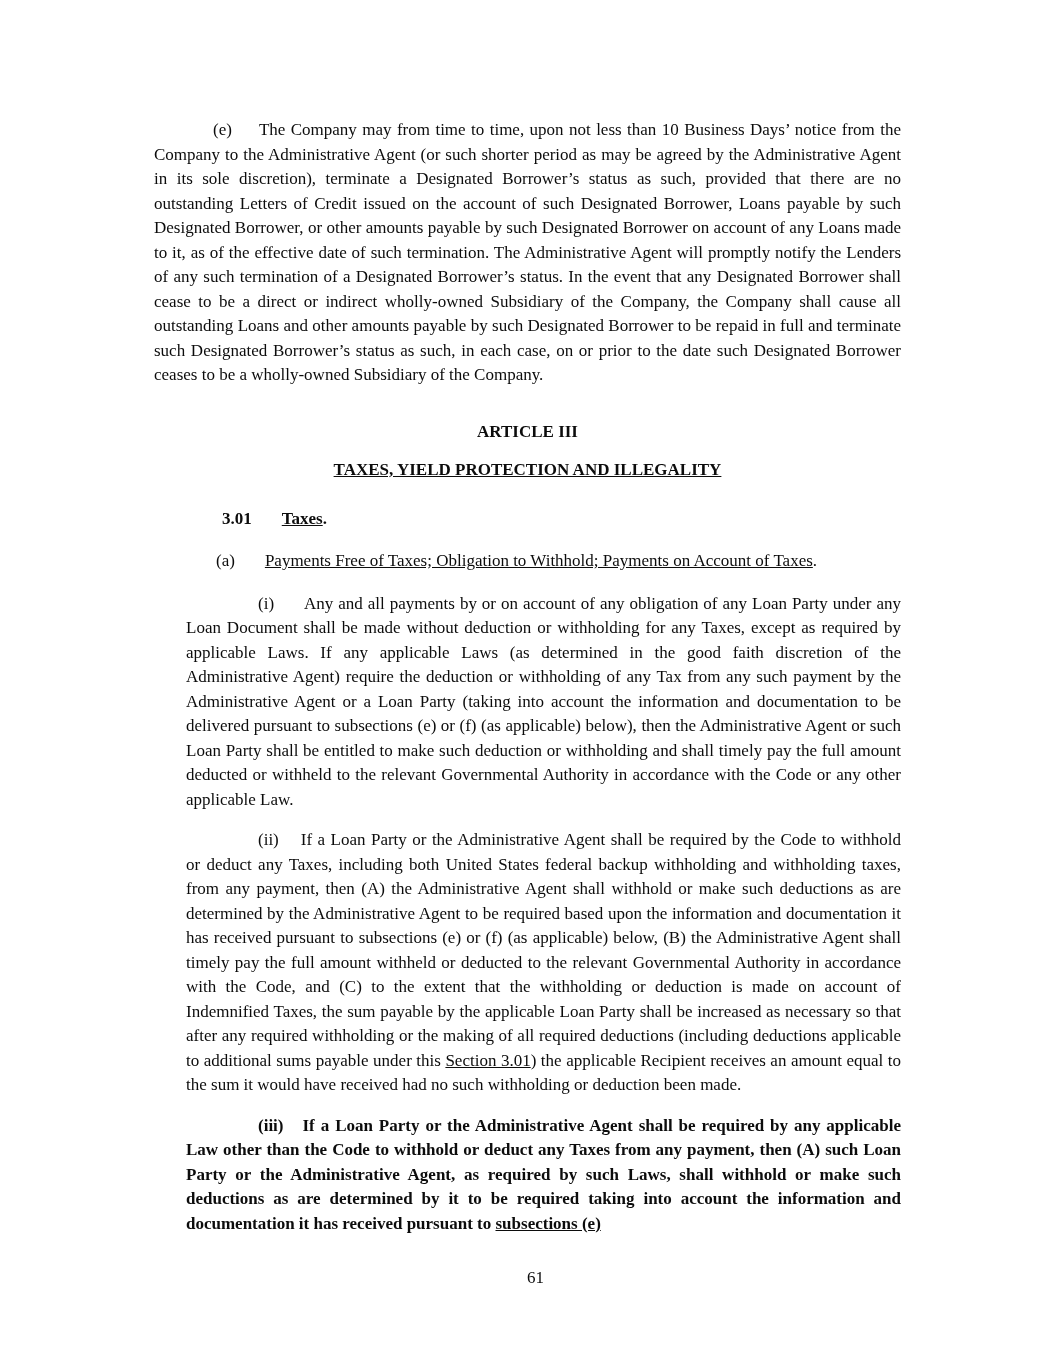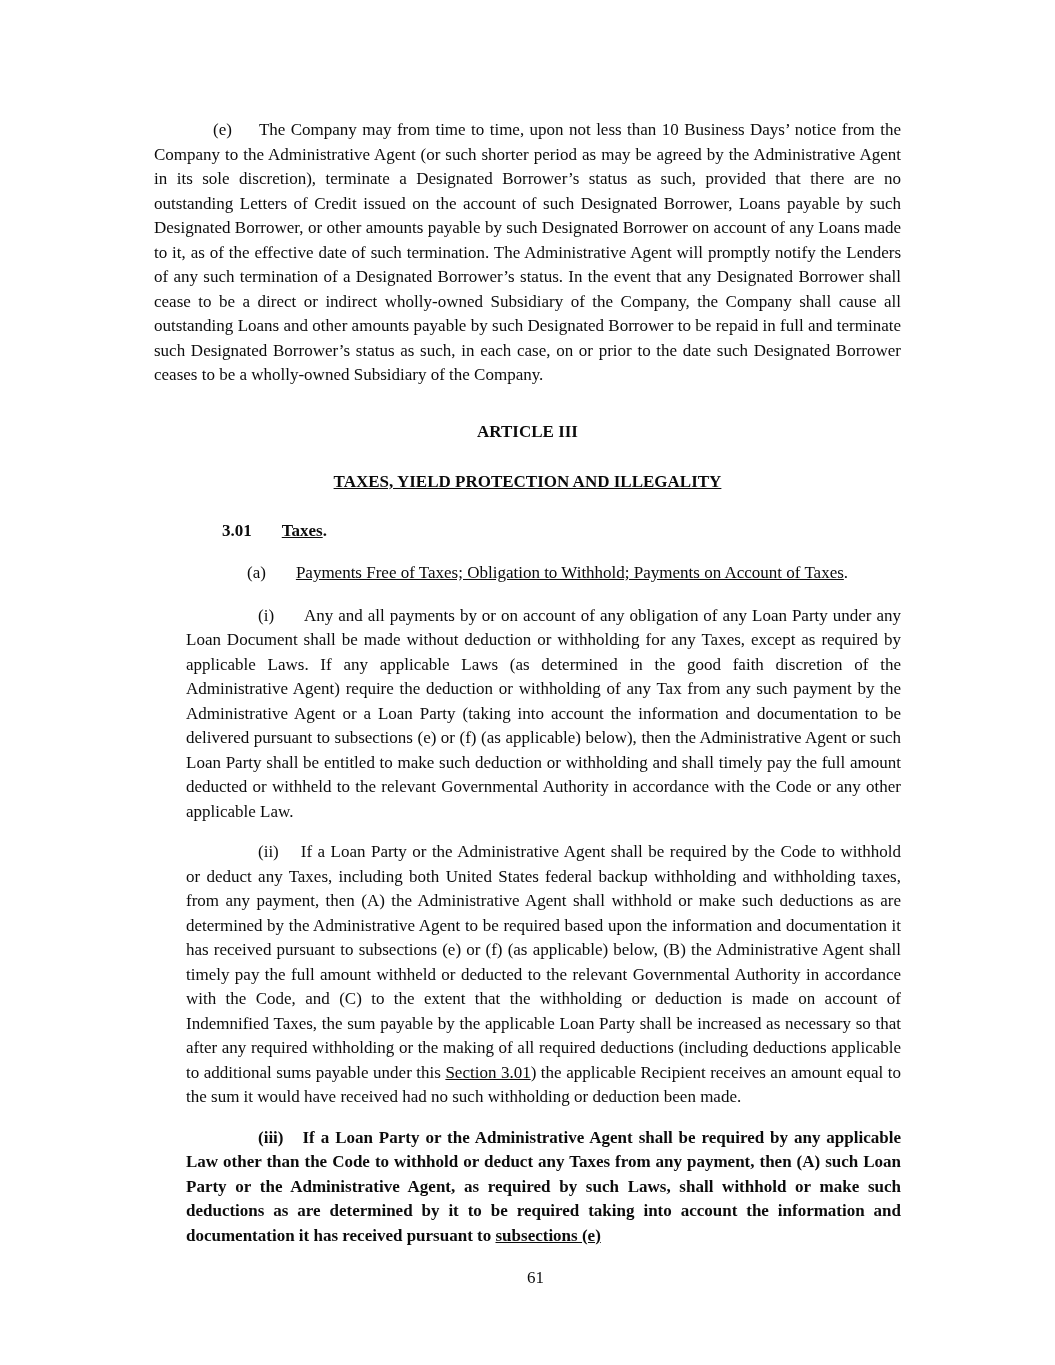--- a/index.html
+++ b/index.html
@@ -29,23 +29,23 @@
   }
   .center { text-align: center; }
   .bold { font-weight: bold; }
   .underline { text-decoration: underline; }
   .tab { display: inline-block; }
   .t27 { width: 27px; }
   .t30 { width: 30px; }
   .t22 { width: 22px; }
   .t19 { width: 19px; }
   .article-title { margin-top: 32px; }
-  .article-subtitle { margin-top: 26px; }
+  .article-subtitle { margin-top: 14px; }
   .section-line { margin-top: 24px; margin-left: 68px; }
-  .sub-a-line { margin-top: 18px; margin-left: 93px; }
+  .sub-a-line { margin-top: 18px; margin-left: 62px; }
   .para-i   { margin-top: 18px; }
   .para-ii  { margin-top: 16px; }
   .para-iii { margin-top: 16px; font-weight: bold; }
   .page-number {
     position: absolute;
     left: 8px;
     top: 1266px;
     width: 1055px;
     text-align: center;
     text-indent: 0;

